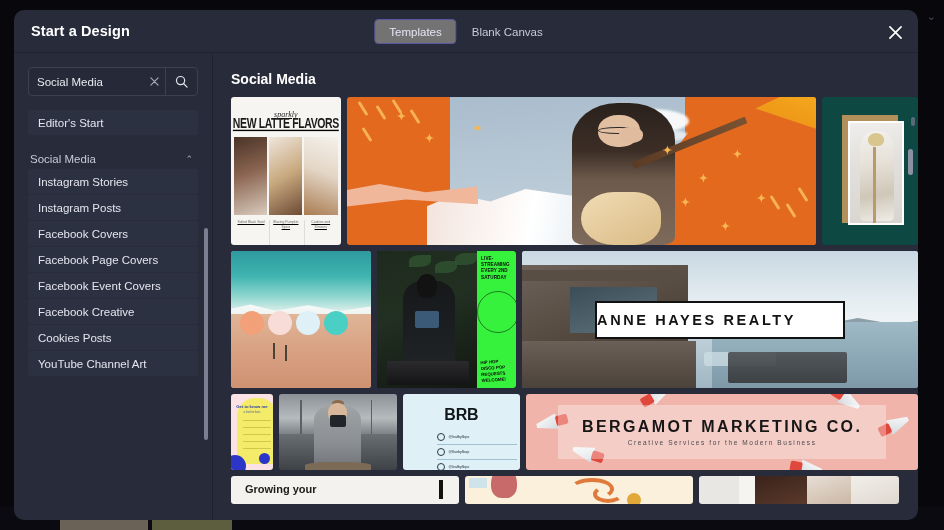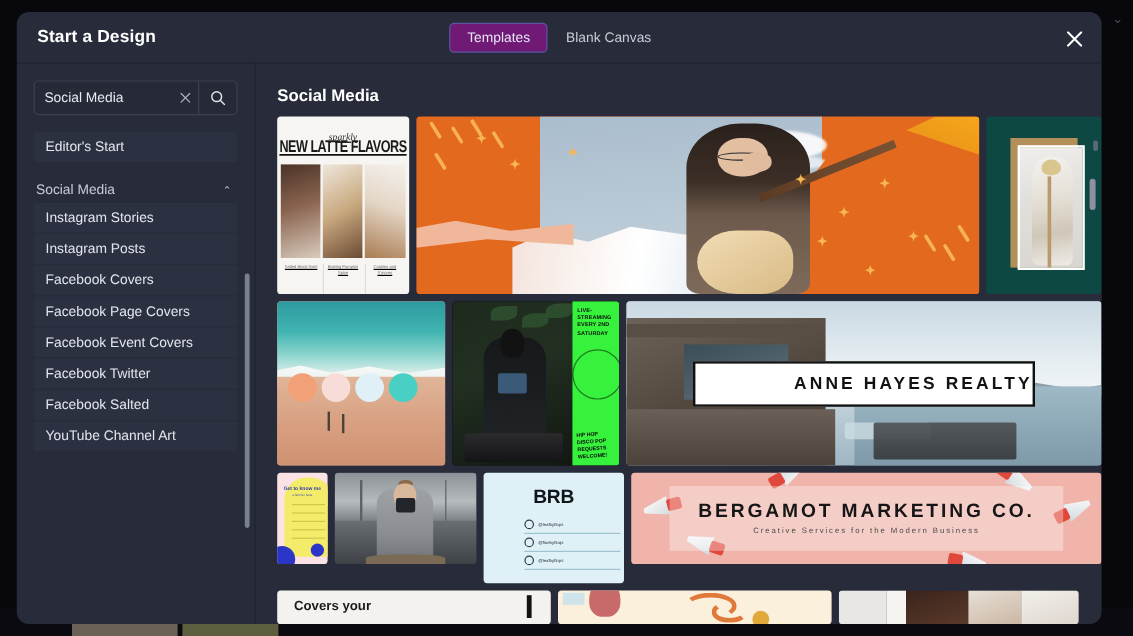--- a/index.html
+++ b/index.html
@@ -46,21 +46,21 @@
     top: 9px; display: flex; gap: 0;
   }
   .tab {
     height: 25px; padding: 0 14px;
     display: flex; align-items: center; justify-content: center;
     font-size: 11.5px; color: #c9cbd6;
     background: transparent; border: 1px solid transparent;
     border-radius: 4px; cursor: pointer; white-space: nowrap;
   }
   .tab.active {
-    background: #701a75; border-color: #5a55a0; color: #e6e5f5;
+    background: #737373; border-color: #5a55a0; color: #e6e5f5;
   }
   .close-btn {
     position: absolute; right: 10px; top: 9px;
     width: 26px; height: 26px; display: flex;
     align-items: center; justify-content: center;
     cursor: pointer; color: #ffffff;
   }
   .close-btn svg { width: 13px; height: 13px; }
 
   
@@ -257,22 +257,22 @@
   .r-glass { position:absolute; left:12%; top:26%; width:22%; height:34%;
             background: linear-gradient(160deg,#3b4d56,#60747d); }
   .r-wall { position:absolute; left:0; bottom:0; width:44%; height:34%;
             background: linear-gradient(180deg,#6b6057 0%,#4b4239 100%); }
   .r-deck { position:absolute; left:52%; bottom:4%; width:30%; height:22%;
             background: linear-gradient(180deg,#4b4f52,#35383a); border-radius:2px; opacity:.9;}
   .r-pool { position:absolute; left:46%; bottom:16%; width:18%; height:10%;
             background:#cfdde4; border-radius:3px; opacity:.75;}
   .r-label {
     position:absolute; left:50%; top:50%; transform:translate(-50%,-50%);
-    width:285px; height:38px; background:#ffffff; border:2.5px solid #111111;
-    display:flex; align-items:center; justify-content:flex-end;
+    width:250px; height:38px; background:#ffffff; border:2.5px solid #111111;
+    display:flex; align-items:center; justify-content:flex-start;
   }
   .r-label span { font-size:14.5px; font-weight:bold; letter-spacing:2.6px; color:#131313; }
 
   
   .c-getto { width: 52px; height: 76px; background:#fbe2e4; position:relative; overflow:hidden;}
   .gt-yellow { position:absolute; left:6px; top:4px; width:40px; height:66px; background:#f4eb6a; border-radius:18px 18px 4px 4px;}
   .gt-t1 { position:absolute; left:0; right:0; top:10px; text-align:center; font-size:4.2px; font-weight:bold; color:#2a3f9e;}
   .gt-t2 { position:absolute; left:0; right:0; top:17px; text-align:center; font-size:2.6px; color:#4a5a9e;}
   .gt-line { position:absolute; left:12px; width:28px; height:1px; background:#cfc84a;}
   .gt-blue1 { position:absolute; left:-7px; bottom:-7px; width:22px; height:22px; border-radius:50%; background:#2b36c8;}
@@ -289,21 +289,21 @@
             border-radius: 34% 34% 8% 8% / 22% 22% 4% 4%; }
   .cf-head { position:absolute; left:42%; top:12%; width:16%; height:26%;
             background:#d9b79a; border-radius:46%; }
   .cf-bun { position:absolute; left:45%; top:8%; width:10%; height:8%;
             background:#8a6a4a; border-radius:50%; }
   .cf-cup { position:absolute; left:43%; top:28%; width:14%; height:16%;
             background:#22262a; border-radius:2px; }
   .cf-table { position:absolute; left:22%; bottom:0; width:56%; height:10%;
             background:#7b6a55; border-radius:40% 40% 0 0; }
 
-  .c-brb { width: 146px; height: 92px; background:#dff0f7; position:relative; }
+  .c-brb { width: 146px; height: 76px; background:#dff0f7; position:relative; }
   .brb-title { position:absolute; left:50%; top:12px; transform:translateX(-50%);
             font-size:16px; font-weight:bold; color:#11161b; letter-spacing:-.2px; }
   .brb-rows { position:absolute; left:34px; top:36px; width:80px; }
   .brb-row { display:flex; align-items:center; gap:4px; padding:3px 0; border-bottom:1px solid #9fc2d2; }
   .brb-ico { width:8px; height:8px; border-radius:50%; border:1px solid #2b3a44; flex:0 0 8px;}
   .brb-txt { font-size:3.6px; color:#24313a; }
 
   .c-bergamot { width: 486px; height: 76px; background:#f0b4ab; position:relative; overflow:hidden; }
   .bm-inner { position:absolute; left:32px; right:32px; top:11px; bottom:11px;
             background: rgba(255,255,255,.34); display:flex; flex-direction:column;
@@ -391,22 +391,22 @@
         <span>Social Media</span>
         <span class="chev">⌃</span>
       </div>
 
       <div class="nav-list">
         <div class="nav-item">Instagram Stories</div>
         <div class="nav-item">Instagram Posts</div>
         <div class="nav-item">Facebook Covers</div>
         <div class="nav-item">Facebook Page Covers</div>
         <div class="nav-item">Facebook Event Covers</div>
-        <div class="nav-item">Facebook Twitter</div>
-        <div class="nav-item">Facebook Salted</div>
+        <div class="nav-item">Facebook Creative</div>
+        <div class="nav-item">Cookies Posts</div>
         <div class="nav-item">YouTube Channel Art</div>
       </div>
 
       <div class="sb-scrollbar"></div>
     </div>
 
     <div class="main">
       <div class="main-title">Social Media</div>
 
       <div class="grid-row">
@@ -599,21 +599,21 @@
           </div>
           <div class="bm-inner">
             <div class="bm-title">BERGAMOT MARKETING CO.</div>
             <div class="bm-sub">Creative Services for the Modern Business</div>
           </div>
         </div>
       </div>
 
       <div class="grid-row">
         <div class="card c-growing">
-          <div class="grow-txt">Covers your</div>
+          <div class="grow-txt">Growing your</div>
           <div class="grow-bar"></div>
         </div>
         <div class="card c-abstract">
           <div class="ab-stamp"></div>
           <div class="ab-blob"></div>
           <div class="ab-arm"></div>
           <div class="ab-arm2"></div>
           <div class="ab-dot"></div>
         </div>
         <div class="card c-photo">

